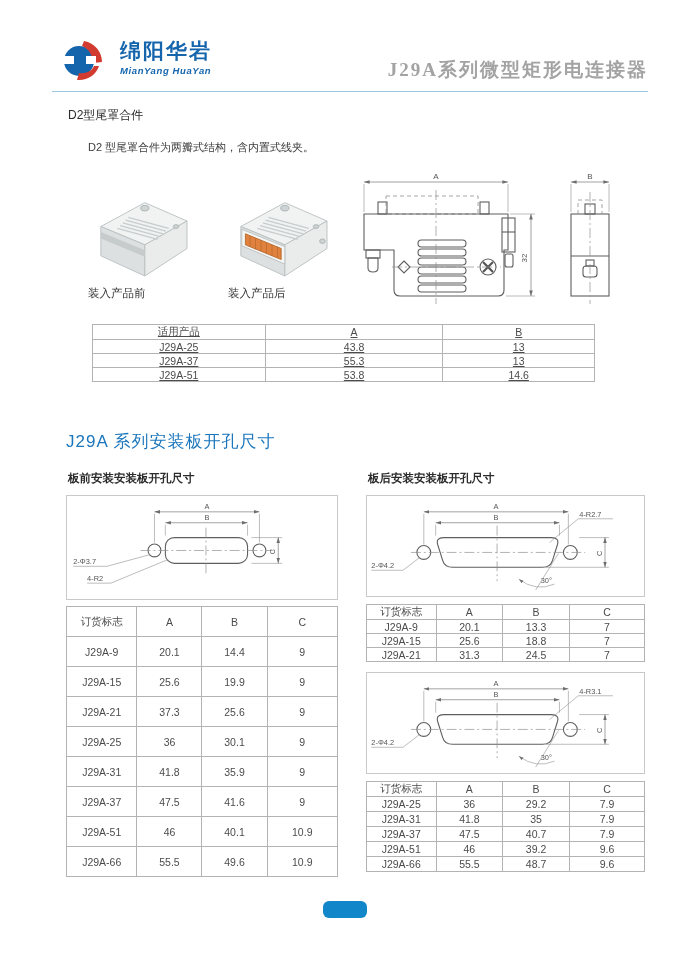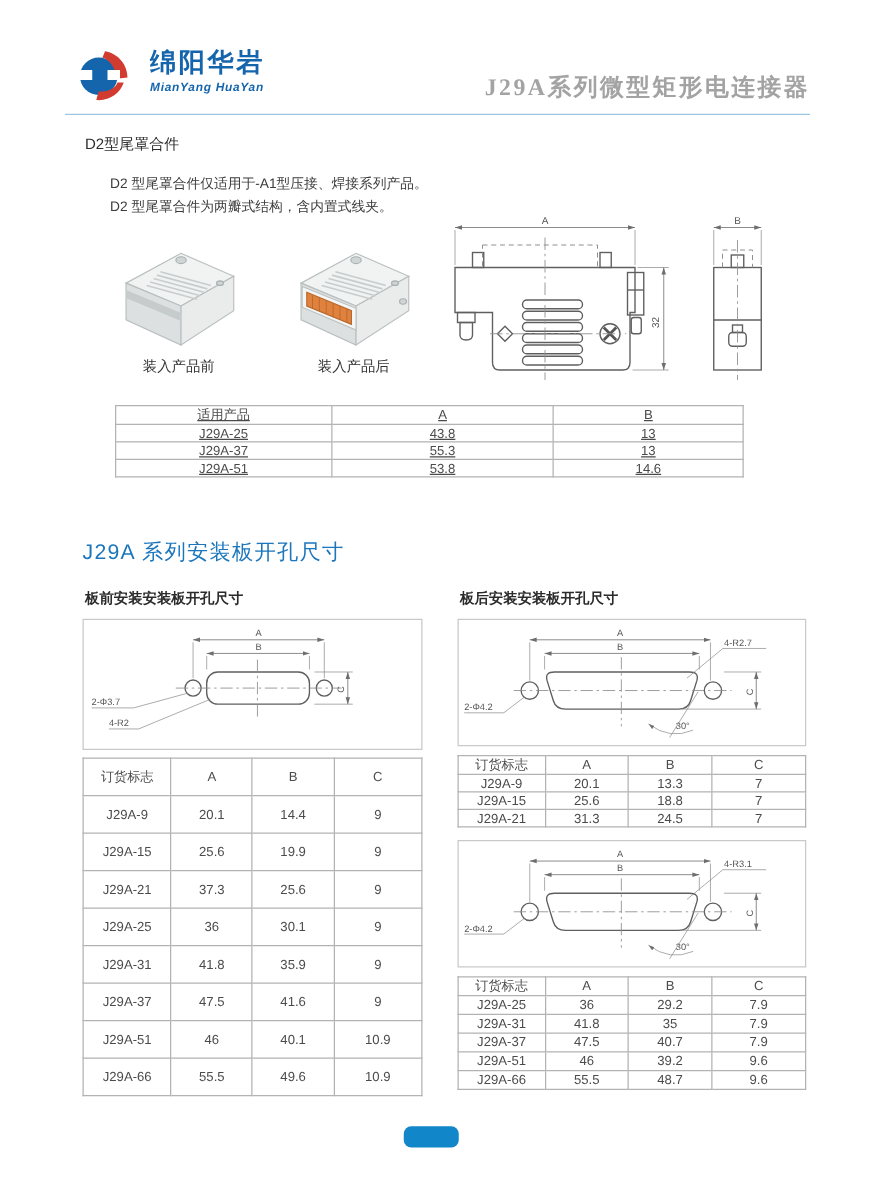--- a/index.html
+++ b/index.html
@@ -13,21 +13,21 @@
   .logo-text { margin-left:16px; padding-top:3px; }
   .brand-cn { font-size:21px; font-weight:bold; color:#1565ad; letter-spacing:2px; line-height:24px; }
   .brand-en { font-size:9.5px; font-weight:bold; color:#1565ad; letter-spacing:0.6px; margin-top:2px;font-style:italic; }
   .page-title { right:52px; top:57px; font-family:"Liberation Serif","DejaVu Serif",serif;
                 font-size:19px; font-weight:bold; color:#a3a3a3; letter-spacing:2px; }
   .header-rule { left:52px; top:91px; width:596px; height:1px; background:#9cc6e2; }
 
   
   .sec-heading { left:68px; top:107px; font-size:12px; color:#2b2b2b; }
   .desc { left:88px; top:138px; font-size:11px; color:#3c3c3c; line-height:19px; }
-  .caption { width:110px; text-align:center; font-size:11.5px; color:#333; }
+  .caption { width:110px; text-align:left; font-size:11.5px; color:#333; }
 
   
   table.spec { border-collapse:collapse; table-layout:fixed; width:100%; background:#fff; }
   table.spec th, table.spec td { border:1px solid #b3b3b3; text-align:center; vertical-align:middle;
                                  font-weight:normal; color:#4b4b4b; font-size:10.5px; overflow:hidden; }
   .t-main th, .t-main td { height:14px;text-decoration:underline; }
   .t-big th, .t-big td { height:30px; }
   .t-sm1 th, .t-sm1 td { height:14px; }
   .t-sm2 th, .t-sm2 td { height:15px; }
 
@@ -77,21 +77,20 @@
     <div class="logo-text">
       <div class="brand-cn">绵阳华岩</div>
       <div class="brand-en">MianYang HuaYan</div>
     </div>
   </div>
   <div class="abs page-title">J29A系列微型矩形电连接器</div>
   <div class="abs header-rule"></div>
 
   <div class="abs sec-heading">D2型尾罩合件</div>
   <div class="abs desc">
-    <div>D2 型尾罩合件仅适用于-A1型压接、焊接系列产品。</div>
     <div>D2 型尾罩合件为两瓣式结构，含内置式线夹。</div>
   </div>
 
   <svg class="abs" style="left:88px;top:190px" width="110" height="95" viewBox="0 0 120 100">
     <polygon points="14,38 62,12 108,32 62,58" fill="#f1f3f3" stroke="#b9bfbf" stroke-width="1"></polygon>
     <polygon points="14,38 62,58 62,92 14,70" fill="#dce0e0" stroke="#b9bfbf" stroke-width="1"></polygon>
     <polygon points="62,58 108,32 108,62 62,92" fill="#e9eceb" stroke="#b9bfbf" stroke-width="1"></polygon>
     <g stroke="#c7cccc" stroke-width="1.4">
       <line x1="44" y1="28" x2="88" y2="40"></line>
         <line x1="41" y1="31" x2="85" y2="43"></line>

